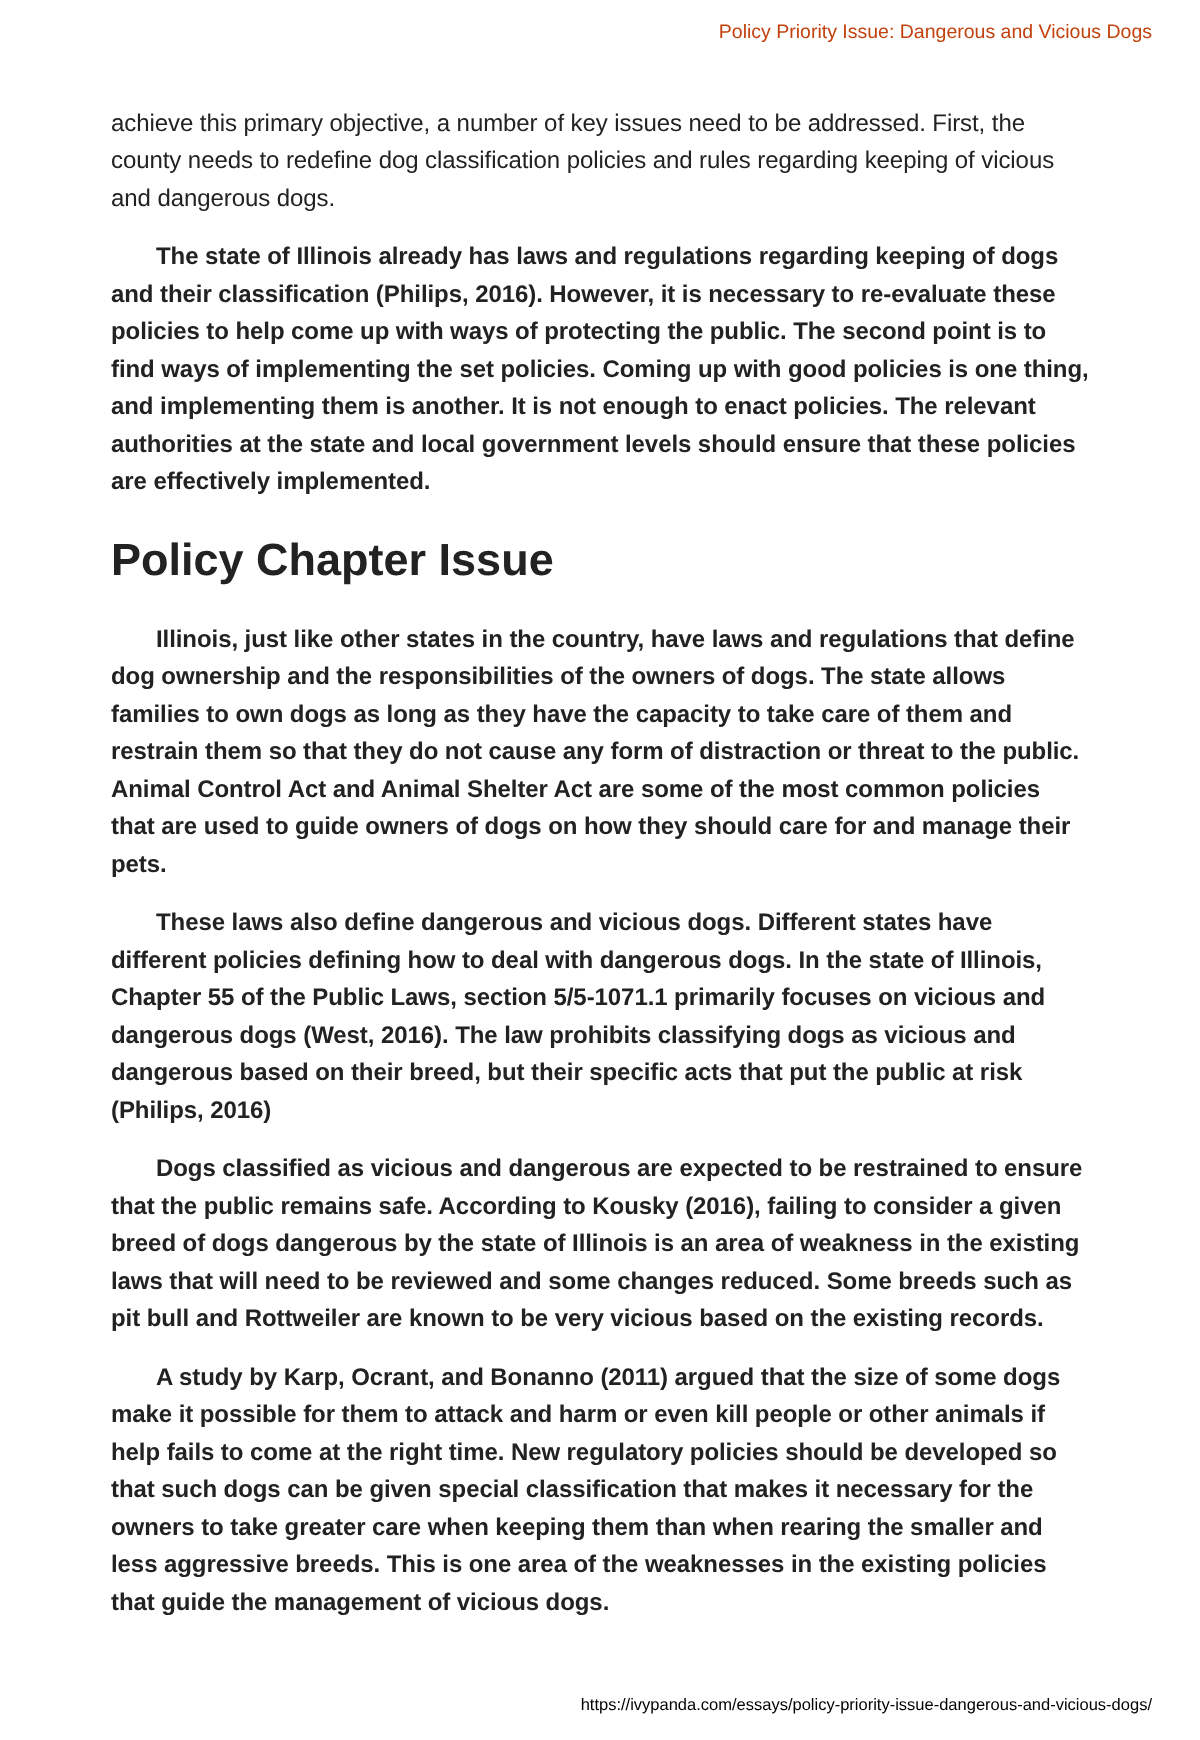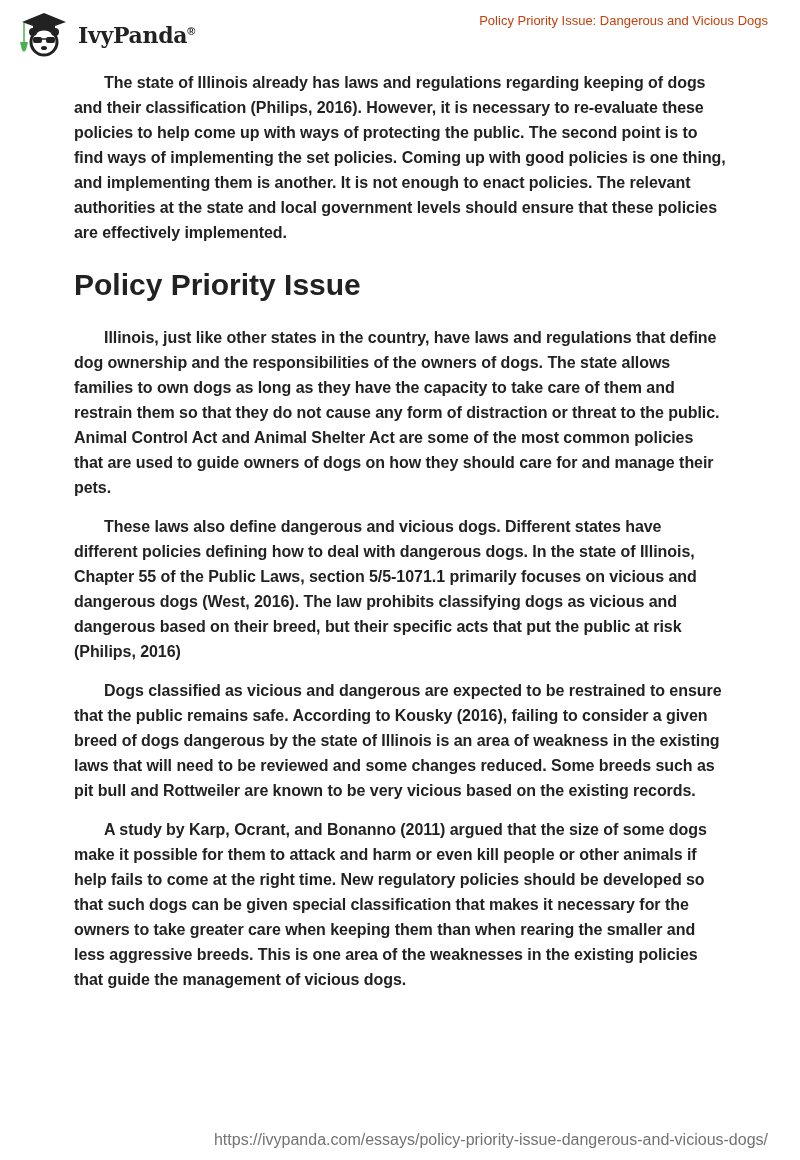--- a/index.html
+++ b/index.html
@@ -27,53 +27,35 @@
     }
     p {
       margin: 0 0 14px 0; font-size: 16px; line-height: 25px; color: #222222;
       letter-spacing: -0.05px;
     }
     p.indent { text-indent: 30px; font-weight: bold; }
     h2 {
       font-size: 30px; font-weight: bold; margin: 22px 0 22px 0; color: #222222; line-height: 36px;
     }
     .footer-url {
-      position: absolute; right: 32px; top: 1131px; font-size: 16px; color: #737373;
+      position: absolute; right: 32px; top: 1131px; font-size: 11px; color: #000000;
     }
   </style>
 </head>
 <body>
 
 <div class="header">
-  <div class="logo">
-    <svg class="logo-mark" viewBox="0 0 56 50">
-
-      <polygon points="6,14 28,5 50,14 28,22" fill="#222"></polygon>
-      <rect x="17" y="15" width="22" height="7" fill="#222"></rect>
-      <line x1="8" y1="15" x2="8" y2="34" stroke="#4caf50" stroke-width="1.5"></line>
-      <path d="M4,34 L12,34 L10,42 L8,44 L6,42 Z" fill="#4caf50"></path>
-
-      <circle cx="28" cy="34" r="13" fill="#fff" stroke="#222" stroke-width="3"></circle>
-      <circle cx="17" cy="24" r="4" fill="#222"></circle>
-      <circle cx="39" cy="24" r="4" fill="#222"></circle>
-
-      <rect x="17" y="29" width="9" height="6" rx="2" fill="#222"></rect>
-      <rect x="30" y="29" width="9" height="6" rx="2" fill="#222"></rect>
-      <line x1="26" y1="31" x2="30" y2="31" stroke="#222" stroke-width="1.5"></line>
-      <ellipse cx="28" cy="40" rx="3" ry="2" fill="#222"></ellipse>
-    </svg>
-    <span class="logo-text"><span>IvyPanda</span><span class="logo-reg">®</span></span>
-  </div>
   <div class="doc-title">Policy Priority Issue: Dangerous and Vicious Dogs</div>
 </div>
 
 <div class="content">
+  <p>achieve this primary objective, a number of key issues need to be addressed. First, the county needs to redefine dog classification policies and rules regarding keeping of vicious and dangerous dogs.</p>
   <p class="indent">The state of Illinois already has laws and regulations regarding keeping of dogs and their classification (Philips, 2016). However, it is necessary to re-evaluate these policies to help come up with ways of protecting the public. The second point is to find ways of implementing the set policies. Coming up with good policies is one thing, and implementing them is another. It is not enough to enact policies. The relevant authorities at the state and local government levels should ensure that these policies are effectively implemented.</p>
 
-  <h2>Policy Priority Issue</h2>
+  <h2>Policy Chapter Issue</h2>
 
   <p class="indent">Illinois, just like other states in the country, have laws and regulations that define dog ownership and the responsibilities of the owners of dogs. The state allows families to own dogs as long as they have the capacity to take care of them and restrain them so that they do not cause any form of distraction or threat to the public. Animal Control Act and Animal Shelter Act are some of the most common policies that are used to guide owners of dogs on how they should care for and manage their pets.</p>
   <p class="indent">These laws also define dangerous and vicious dogs. Different states have different policies defining how to deal with dangerous dogs. In the state of Illinois, Chapter 55 of the Public Laws, section 5/5-1071.1 primarily focuses on vicious and dangerous dogs (West, 2016). The law prohibits classifying dogs as vicious and dangerous based on their breed, but their specific acts that put the public at risk (Philips, 2016)</p>
   <p class="indent">Dogs classified as vicious and dangerous are expected to be restrained to ensure that the public remains safe. According to Kousky (2016), failing to consider a given breed of dogs dangerous by the state of Illinois is an area of weakness in the existing laws that will need to be reviewed and some changes reduced. Some breeds such as pit bull and Rottweiler are known to be very vicious based on the existing records.</p>
   <p class="indent">A study by Karp, Ocrant, and Bonanno (2011) argued that the size of some dogs make it possible for them to attack and harm or even kill people or other animals if help fails to come at the right time. New regulatory policies should be developed so that such dogs can be given special classification that makes it necessary for the owners to take greater care when keeping them than when rearing the smaller and less aggressive breeds. This is one area of the weaknesses in the existing policies that guide the management of vicious dogs.</p>
 </div>
 
 <div class="footer-url">https://ivypanda.com/essays/policy-priority-issue-dangerous-and-vicious-dogs/</div>
 
 </body></html>

